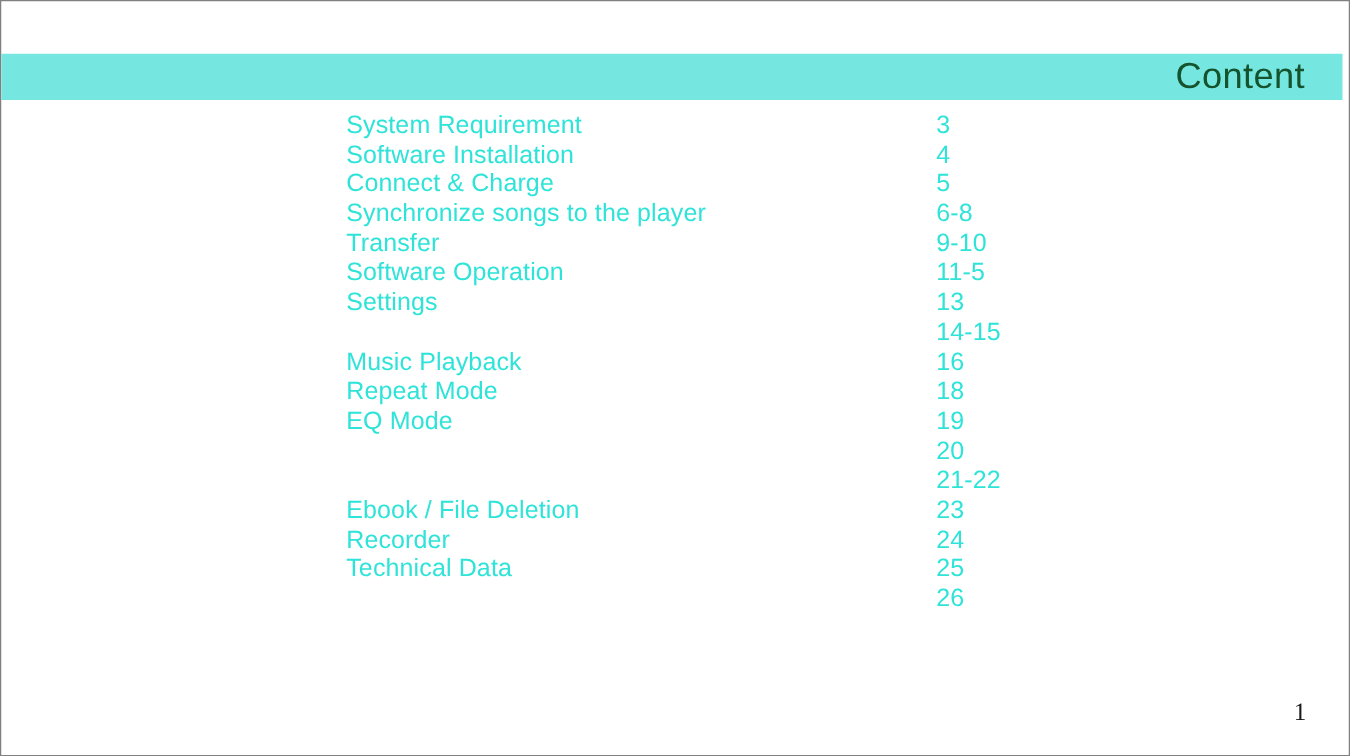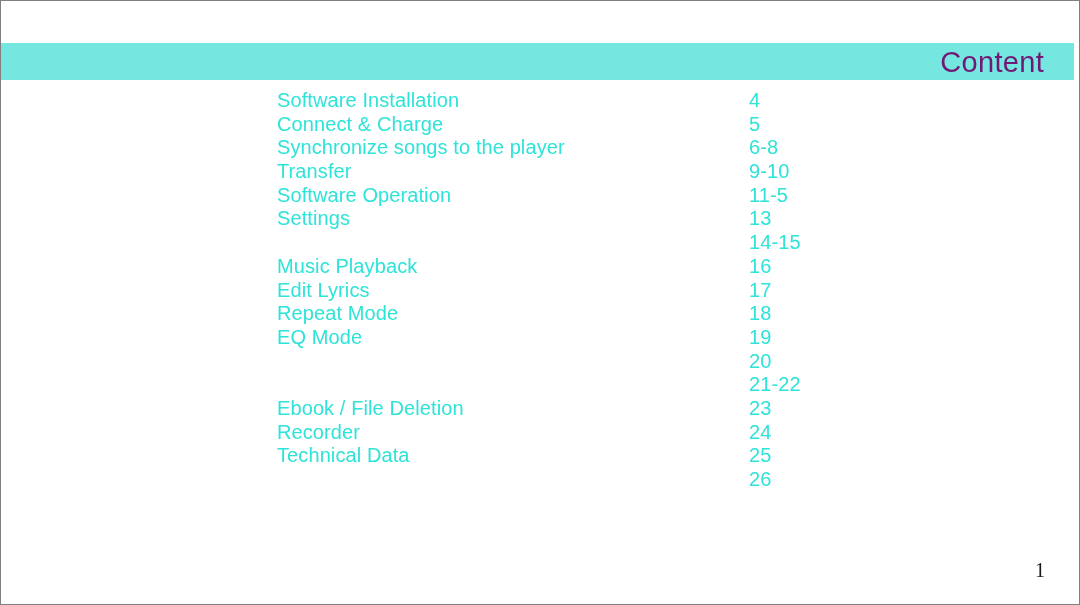--- a/index.html
+++ b/index.html
@@ -29,21 +29,21 @@
     top: 42px;
     width: 1073px;
     height: 37px;
     background: #76e7e0;
   }
   #header-title {
     position: absolute;
     right: 30px;
     top: 50%;
     transform: translateY(-50%);
-    color: #701a75;
+    color: #14532d;
     font-size: 29px;
     font-weight: 400;
     letter-spacing: 0.3px;
     white-space: nowrap;
     line-height: 1;
   }
   
   #toc {
     position: absolute;
     left: 276px;
@@ -88,29 +88,29 @@
 </head>
 <body>
 
 <div id="page">
 
   <div id="header-band">
     <div id="header-title">Content</div>
   </div>
 
   <div id="toc">
+      <div class="toc-row"><span class="toc-label">System Requirement</span><span class="toc-page">3</span></div>
       <div class="toc-row"><span class="toc-label">Software Installation</span><span class="toc-page">4</span></div>
       <div class="toc-row"><span class="toc-label">Connect &amp; Charge</span><span class="toc-page">5</span></div>
       <div class="toc-row"><span class="toc-label">Synchronize songs to the player</span><span class="toc-page">6-8</span></div>
       <div class="toc-row"><span class="toc-label">Transfer</span><span class="toc-page">9-10</span></div>
       <div class="toc-row"><span class="toc-label">Software Operation</span><span class="toc-page">11-5</span></div>
       <div class="toc-row"><span class="toc-label">Settings</span><span class="toc-page">13</span></div>
       <div class="toc-row"><span class="toc-page">14-15</span></div>
       <div class="toc-row"><span class="toc-label">Music Playback</span><span class="toc-page">16</span></div>
-      <div class="toc-row"><span class="toc-label">Edit Lyrics</span><span class="toc-page">17</span></div>
       <div class="toc-row"><span class="toc-label">Repeat Mode</span><span class="toc-page">18</span></div>
       <div class="toc-row"><span class="toc-label">EQ Mode</span><span class="toc-page">19</span></div>
       <div class="toc-row"><span class="toc-page">20</span></div>
       <div class="toc-row"><span class="toc-page">21-22</span></div>
       <div class="toc-row"><span class="toc-label">Ebook / File Deletion</span><span class="toc-page">23</span></div>
       <div class="toc-row"><span class="toc-label">Recorder</span><span class="toc-page">24</span></div>
       <div class="toc-row"><span class="toc-label">Technical Data</span><span class="toc-page">25</span></div>
       <div class="toc-row"><span class="toc-page">26</span></div>
     </div>
 

